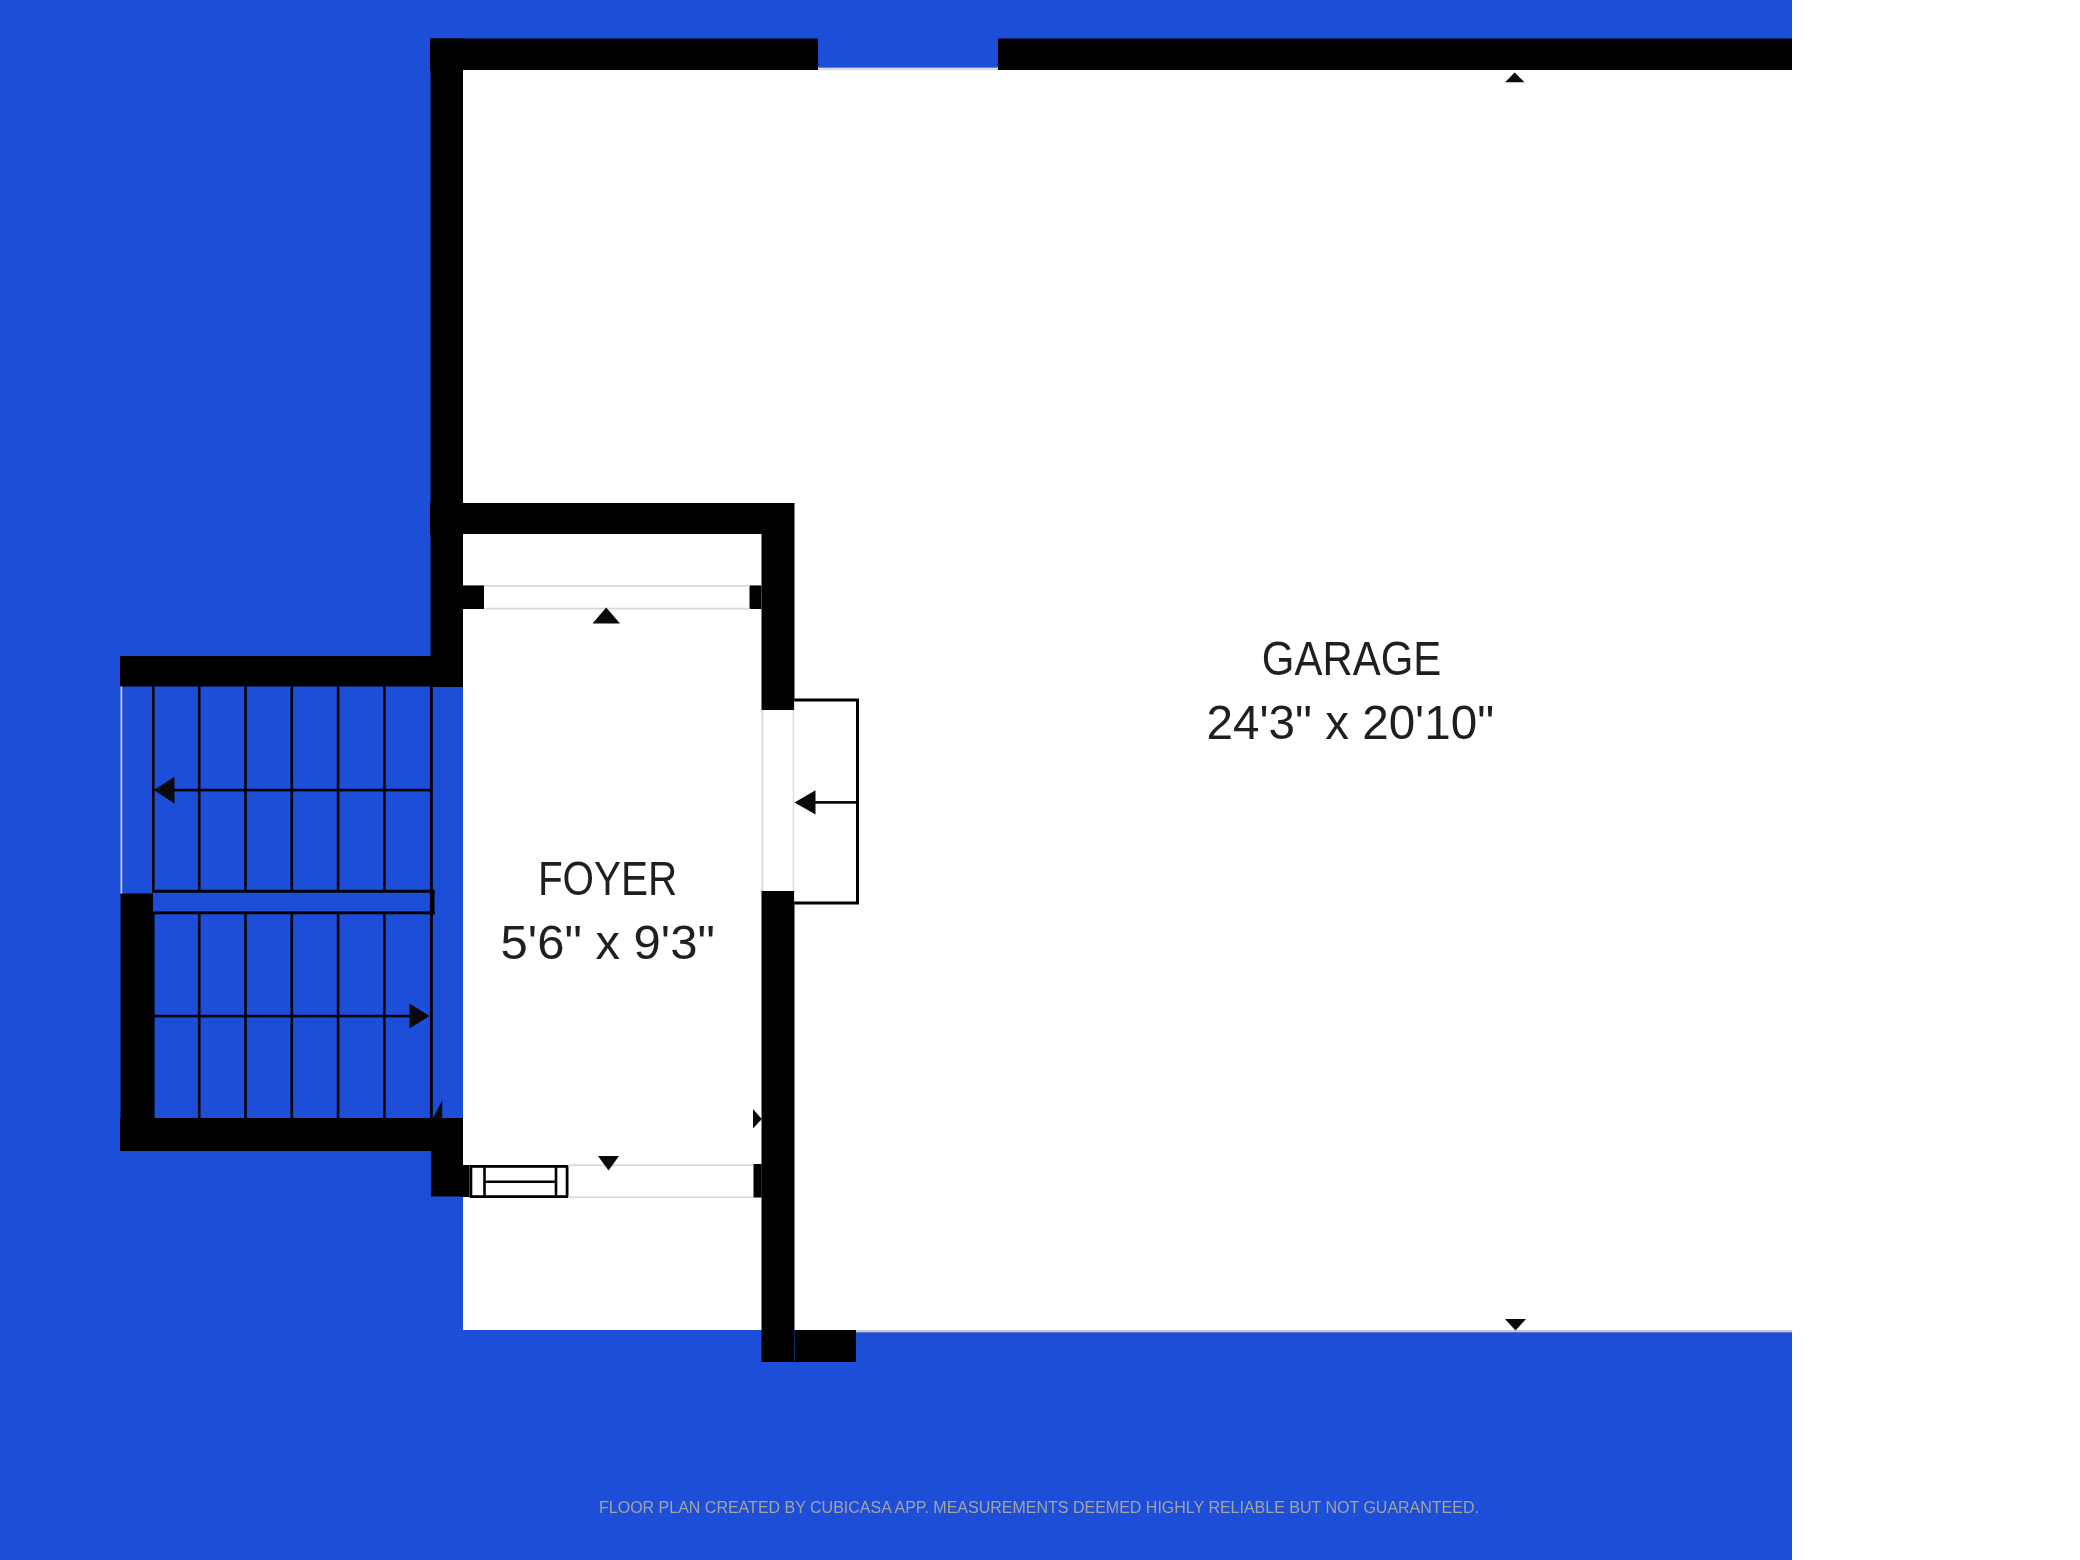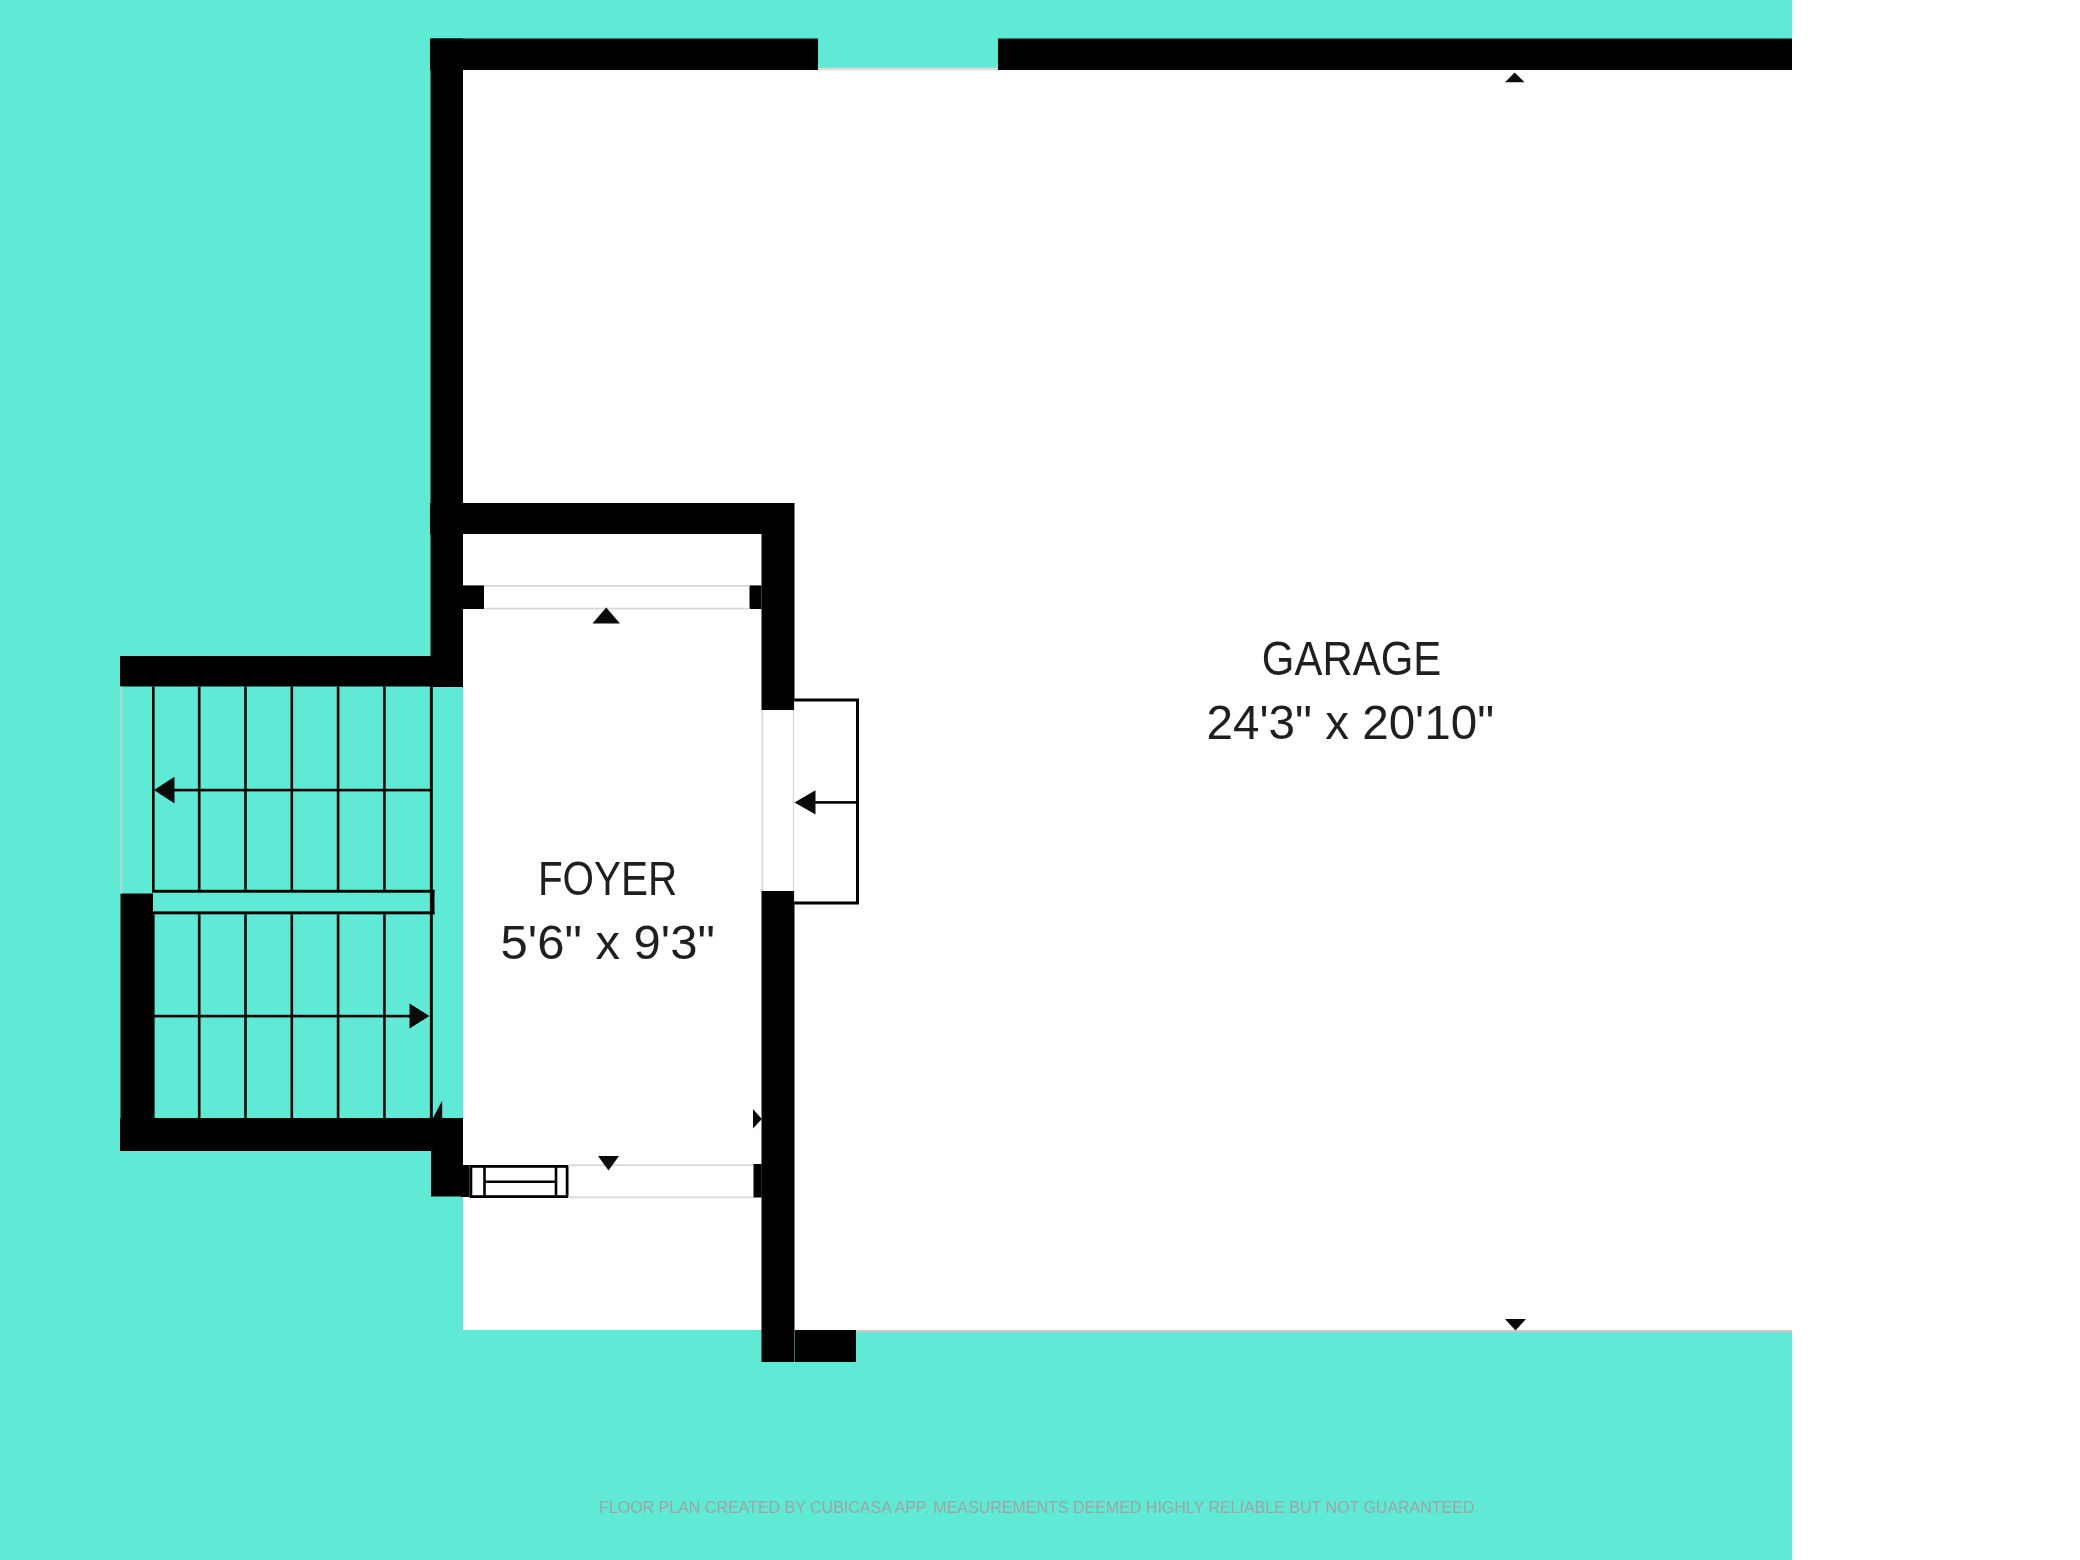--- a/index.html
+++ b/index.html
@@ -1,16 +1,16 @@
 <!DOCTYPE html>
 <html><head>
 <meta charset="utf-8">
 <style>
   html,body{margin:0;padding:0;background:#ffffff;}
-  .page{position:relative;width:1792px;height:1560px;background:#5eead4;overflow:hidden;
+  .page{position:relative;width:1792px;height:1560px;background:#1d4ed8;overflow:hidden;
         font-family:"Liberation Sans", sans-serif;}
   svg{position:absolute;left:0;top:0;}
 </style>
 </head>
 <body>
 <div class="page">
 <svg width="2080" height="1560" viewBox="0 0 2080 1560">
 
 <g>
         <rect x="463" y="70" width="1464" height="1260" fill="#ffffff"></rect>

